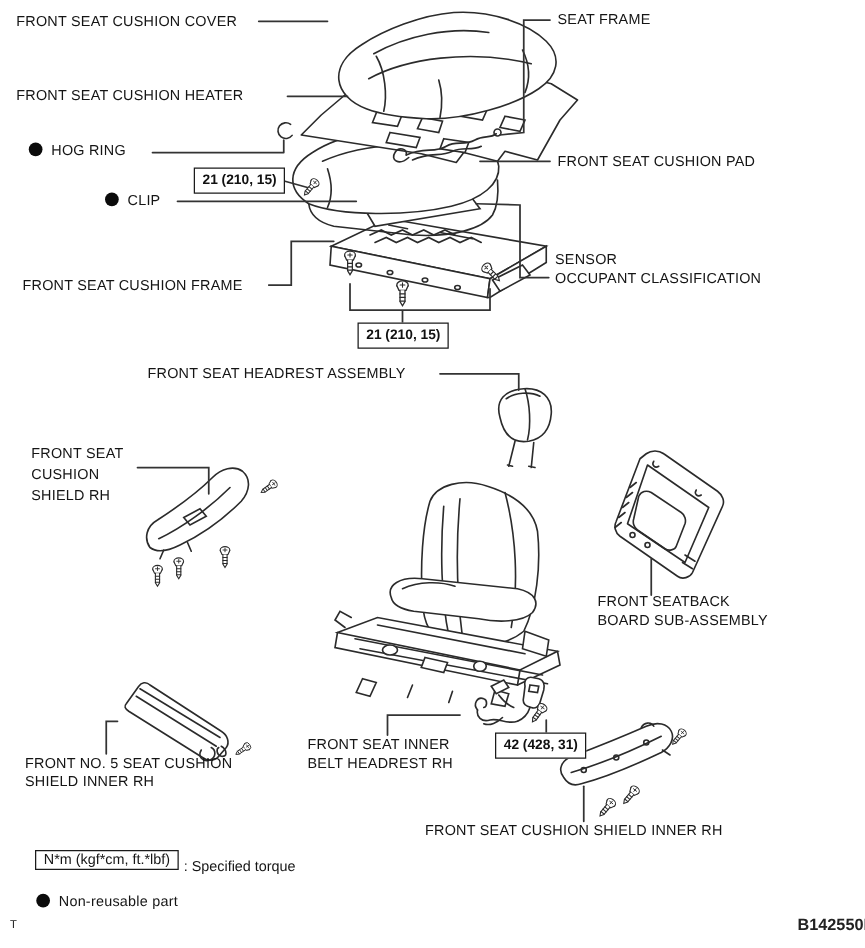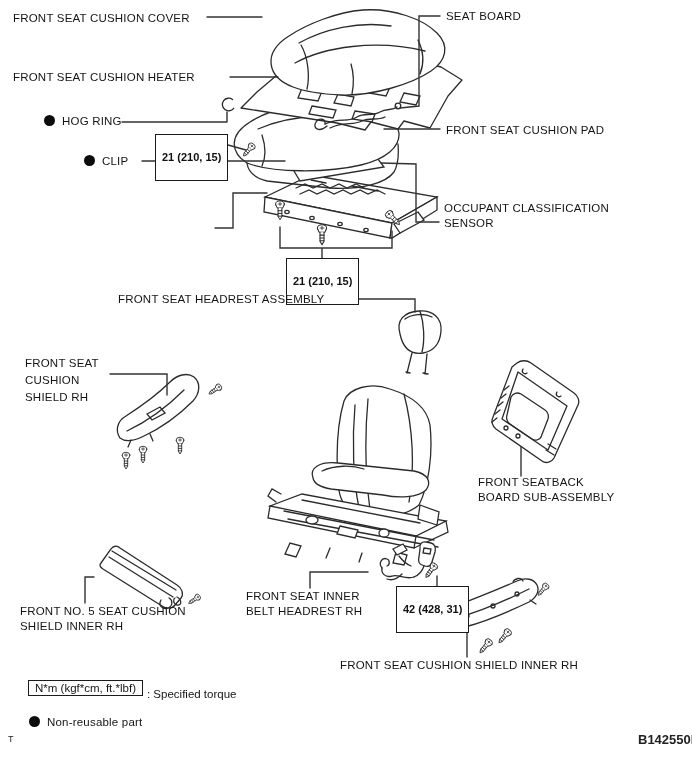--- a/index.html
+++ b/index.html
@@ -5,21 +5,21 @@
   html,body{margin:0;padding:0;background:#fff;}
   #page{position:relative;width:692px;height:758px;background:#fff;overflow:hidden;
         font-family:"Liberation Sans",sans-serif;color:#111;}
   svg{position:absolute;left:0;top:0;}
   .label{position:absolute;font-size:11.5px;line-height:17px;white-space:nowrap;
          letter-spacing:.2px;color:#151515;}
   .label.tight{line-height:15px;}
   .bullet{display:inline-block;width:11px;height:11px;border-radius:50%;
           background:#0b0b0b;margin-right:7px;vertical-align:-1px;}
   .torque-box{position:absolute;border:1.7px solid #1b1b1b;background:#fff;
-              font-size:11px;font-weight:bold;line-height:13px;padding:16px 6px;
+              font-size:11px;font-weight:bold;line-height:13px;padding:3px 6px;
               white-space:nowrap;color:#111;}
   .legend-row{position:absolute;display:flex;align-items:center;font-size:11.5px;
               white-space:nowrap;color:#151515;}
   .legend-unit{border:1.6px solid #1b1b1b;padding:1px 6px;background:#fff;}
   .legend-desc{margin-left:4px;margin-top:12px;}
   .corner-mark{position:absolute;font-size:9px;color:#222;}
   .figure-code{position:absolute;font-size:13px;font-weight:bold;color:#222;}
 </style>
 </head>
 <body>
@@ -213,41 +213,42 @@
       <path d="M521,447 V476"></path>
       <path d="M94,577 H85 V603"></path>
       <path d="M310,588 V572 H368"></path>
       <path d="M437,576 V586"></path>
       <path d="M467,629 V657"></path>
     </g>
   </svg>
 
   <div class="label" style="left:13px;top:10px">FRONT SEAT CUSHION COVER</div>
 
-  <div class="label" style="left:446px;top:8px">SEAT BOARD</div>
+  <div class="label" style="left:446px;top:8px">SEAT FRAME</div>
 
   <div class="label" style="left:13px;top:69px">FRONT SEAT CUSHION HEATER</div>
 
-  <div class="label" style="left:44px;top:113px">
+  <div class="label" style="left:23px;top:113px">
     <span class="bullet"></span><span>HOG RING</span>
   </div>
 
   <div class="torque-box" style="left:155px;top:134px">21 (210, 15)</div>
 
   <div class="label" style="left:84px;top:153px">
     <span class="bullet"></span><span>CLIP</span>
   </div>
 
   <div class="label" style="left:446px;top:122px">FRONT SEAT CUSHION PAD</div>
 
   <div class="label tight" style="left:444px;top:201px">
+    <div>SENSOR</div>
     <div>OCCUPANT CLASSIFICATION</div>
-    <div>SENSOR</div>
-  </div>
-
+  </div>
+
+  <div class="label" style="left:18px;top:221px">FRONT SEAT CUSHION FRAME</div>
 
   <div class="torque-box" style="left:286px;top:258px">21 (210, 15)</div>
 
   <div class="label" style="left:118px;top:291px">FRONT SEAT HEADREST ASSEMBLY</div>
 
   <div class="label" style="left:25px;top:355px">
     <div>FRONT SEAT</div>
     <div>CUSHION</div>
     <div>SHIELD RH</div>
   </div>

